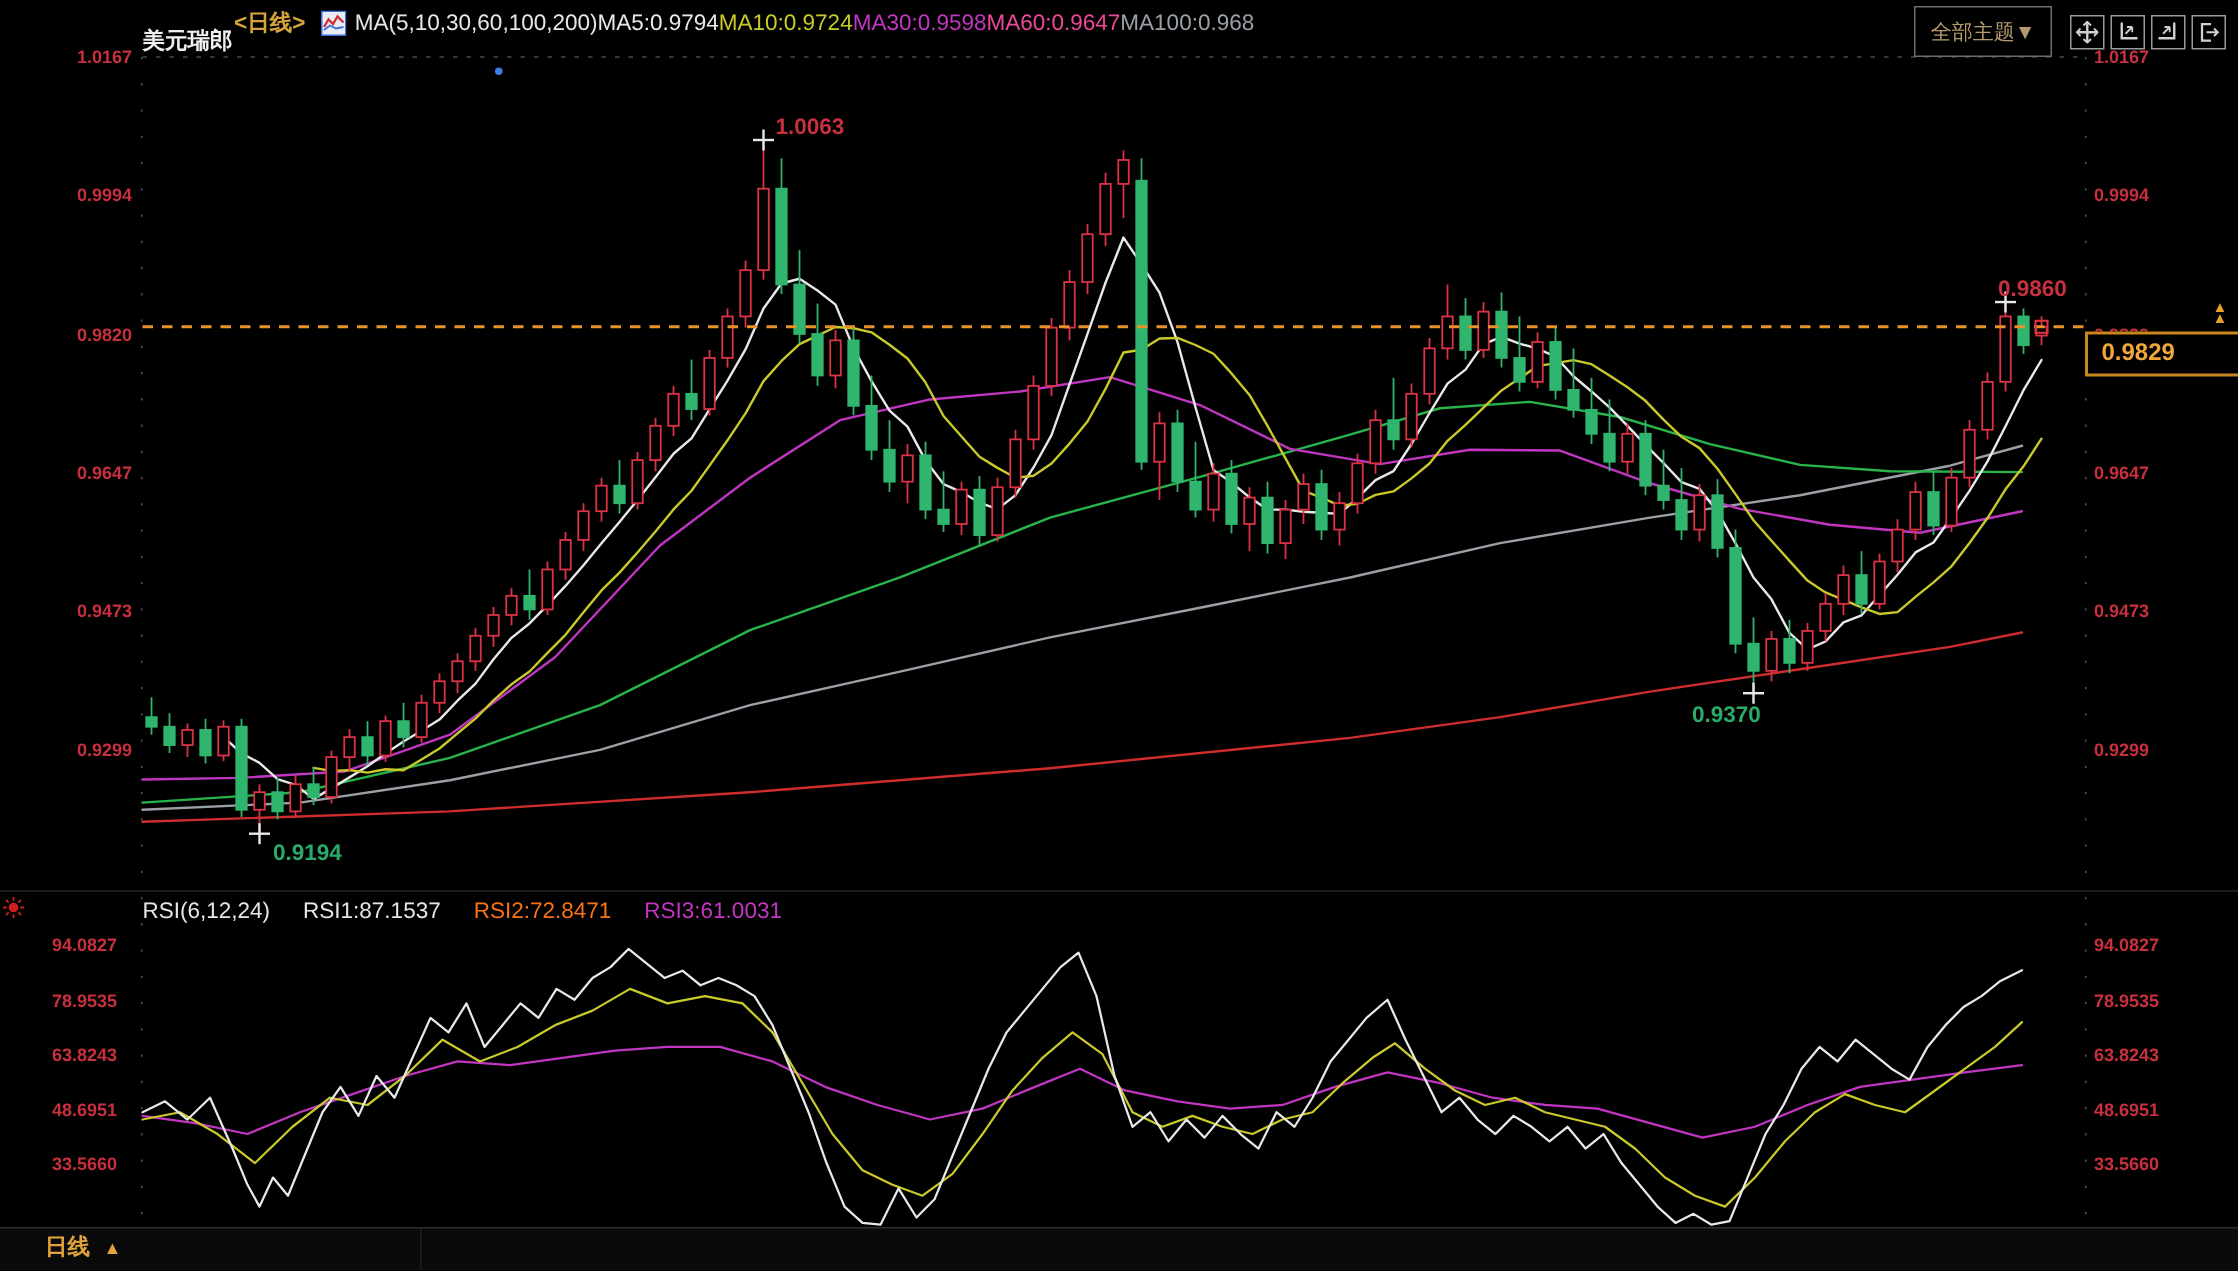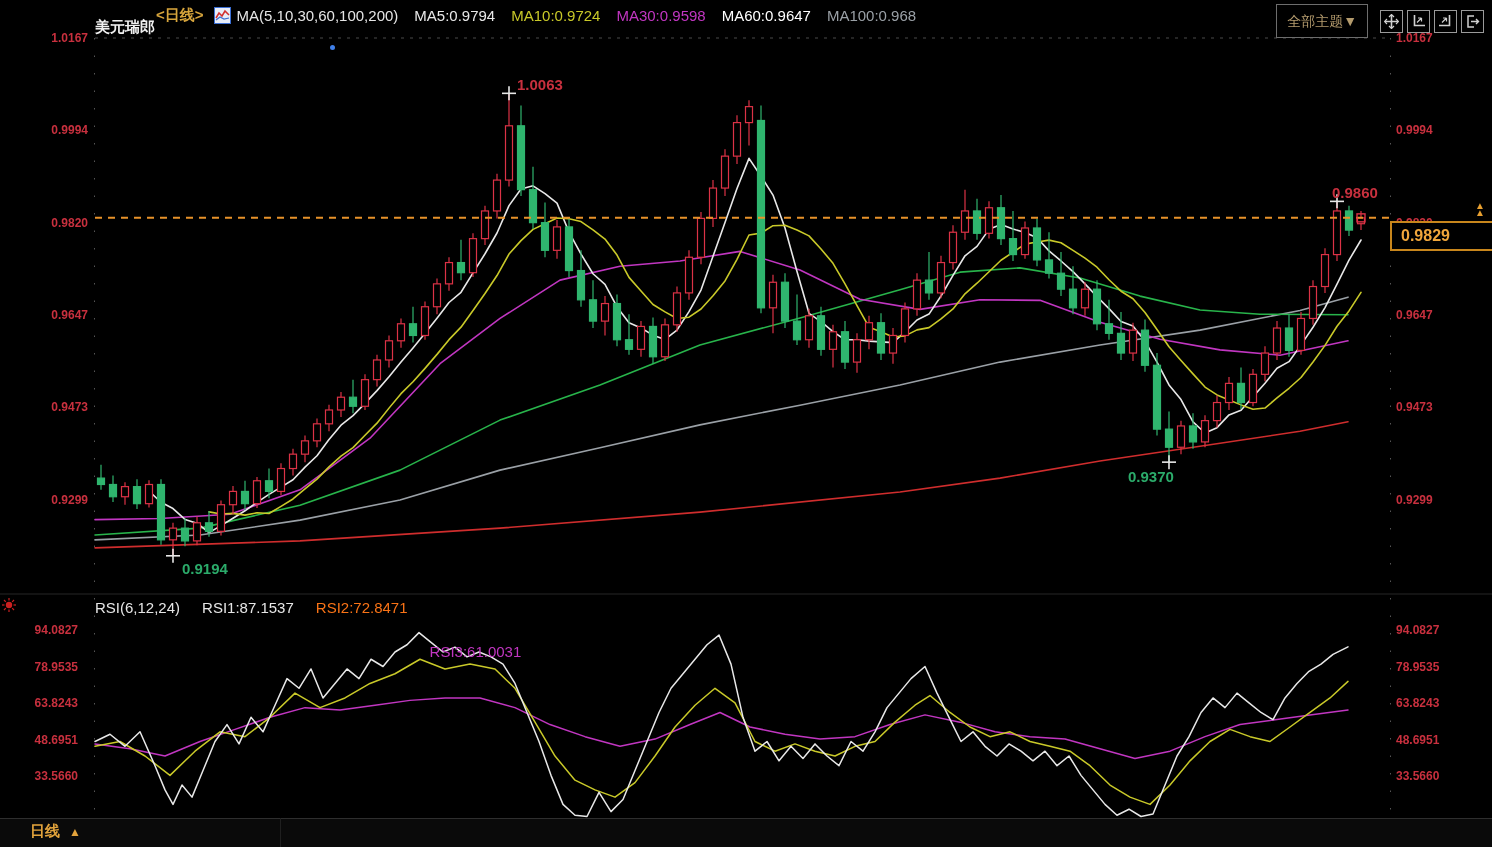--- a/index.html
+++ b/index.html
@@ -4,21 +4,21 @@
 <style>
   html,body{margin:0;padding:0;background:#000;}
   .app{position:relative;width:1492px;height:847px;background:#000;overflow:hidden;
        font-family:"Liberation Sans","DejaVu Sans",sans-serif;}
   
   .topbar{position:absolute;left:0;top:0;width:100%;height:30px;display:flex;align-items:center;}
   .title-group{margin-left:95px;display:flex;align-items:center;white-space:nowrap;}
   .symbol{color:#f0f0f0;font-size:15px;font-weight:bold;margin-top:25px;}
   .period-tag{color:#d7a53c;font-size:15px;font-weight:bold;margin-left:1px;}
   .mini-chart-icon{width:17px;height:17px;margin:0 6px 0 10px;}
-  .ma-legend{display:flex;align-items:center;gap:16px;white-space:nowrap;}
+  .ma-legend{display:flex;align-items:center;gap:0;white-space:nowrap;}
   .ma-legend span{font-size:15px;}
   .topbar-right{position:absolute;right:8px;top:4px;display:flex;align-items:center;gap:4px;}
   .theme-btn{border:1px solid #6d6d6d;color:#b49b6d;font-size:14px;height:34px;line-height:20px;
              padding:0 10px;margin-right:8px;cursor:pointer;background:transparent;}
   .win-icon{width:21px;height:21px;border:1px solid #9a9a9a;display:flex;align-items:center;
             justify-content:center;cursor:pointer;}
   
   #overlay{position:absolute;left:0;top:0;width:100%;height:100%;pointer-events:none;}
   .axis-label{position:absolute;font-size:12px;font-weight:bold;color:#c8303e;transform:translateY(-50%);}
   .axis-label.right{text-align:left;}
@@ -300,21 +300,21 @@
     <svg class="mini-chart-icon" viewBox="0 0 17 17">
       <rect x="0.5" y="0.5" width="16" height="16" fill="#e8edf8" stroke="#3b6fd4"></rect>
       <polyline points="2,11 5,6 8,9 11,4 15,8" fill="none" stroke="#d23030" stroke-width="1.6"></polyline>
       <polyline points="2,13 6,10 10,12 15,11" fill="none" stroke="#3b6fd4" stroke-width="1.2"></polyline>
     </svg>
     <div class="ma-legend" id="ma-legend">
         <span style="color: rgb(230, 230, 230);">MA(5,10,30,60,100,200)</span>
         <span style="color: rgb(232, 232, 232);">MA5:0.9794</span>
         <span style="color: rgb(201, 201, 41);">MA10:0.9724</span>
         <span style="color: rgb(193, 54, 193);">MA30:0.9598</span>
-        <span style="color: #ffffff;">MA60:0.9647</span>
+        <span style="color: #ec4899;">MA60:0.9647</span>
         <span style="color: rgb(154, 160, 166);">MA100:0.968</span>
       </div>
     <div class="topbar-right">
       <button class="theme-btn">全部主题▼</button>
       <div class="win-icon">
         <svg width="15" height="15" viewBox="0 0 15 15">
           <path d="M7.5,1 L7.5,14 M1,7.5 L14,7.5" stroke="#d0d0d0" stroke-width="1.6"></path>
           <path d="M5,3 L7.5,0.5 L10,3 M5,12 L7.5,14.5 L10,12 M3,5 L0.5,7.5 L3,10 M12,5 L14.5,7.5 L12,10" fill="none" stroke="#d0d0d0" stroke-width="1.2"></path>
         </svg>
       </div>
@@ -351,21 +351,21 @@
       <line x1="3" y1="3" x2="4.8" y2="4.8"></line>
         <line x1="11.2" y1="11.2" x2="13" y2="13"></line>
       <line x1="13" y1="3" x2="11.2" y2="4.8"></line>
         <line x1="4.8" y1="11.2" x2="3" y2="13"></line>
     </g>
   </svg>
   <div class="rsi-header" id="rsi-header">
       <span style="color: rgb(230, 230, 230);">RSI(6,12,24)</span>
       <span style="color: rgb(230, 230, 230);">RSI1:87.1537</span>
       <span style="color: #f97316;">RSI2:72.8471</span>
-      <span style="color: rgb(193, 54, 193); margin-top: 44px;">RSI3:61.0031</span>
+      <span style="color: rgb(193, 54, 193);">RSI3:61.0031</span>
     </div>
 
   <div id="overlay">
       <div class="axis-label left" style="left: 28px; top: 37.983px;">1.0167</div>
       <div class="axis-label right" style="left: 1396px; top: 37.983px;">1.0167</div>
       <div class="axis-label left" style="left: 28px; top: 130.053px;">0.9994</div>
       <div class="axis-label right" style="left: 1396px; top: 130.053px;">0.9994</div>
       <div class="axis-label left" style="left: 28px; top: 222.655px;">0.9820</div>
       <div class="axis-label right" style="left: 1396px; top: 222.655px;">0.9820</div>
       <div class="axis-label left" style="left: 28px; top: 314.725px;">0.9647</div>

